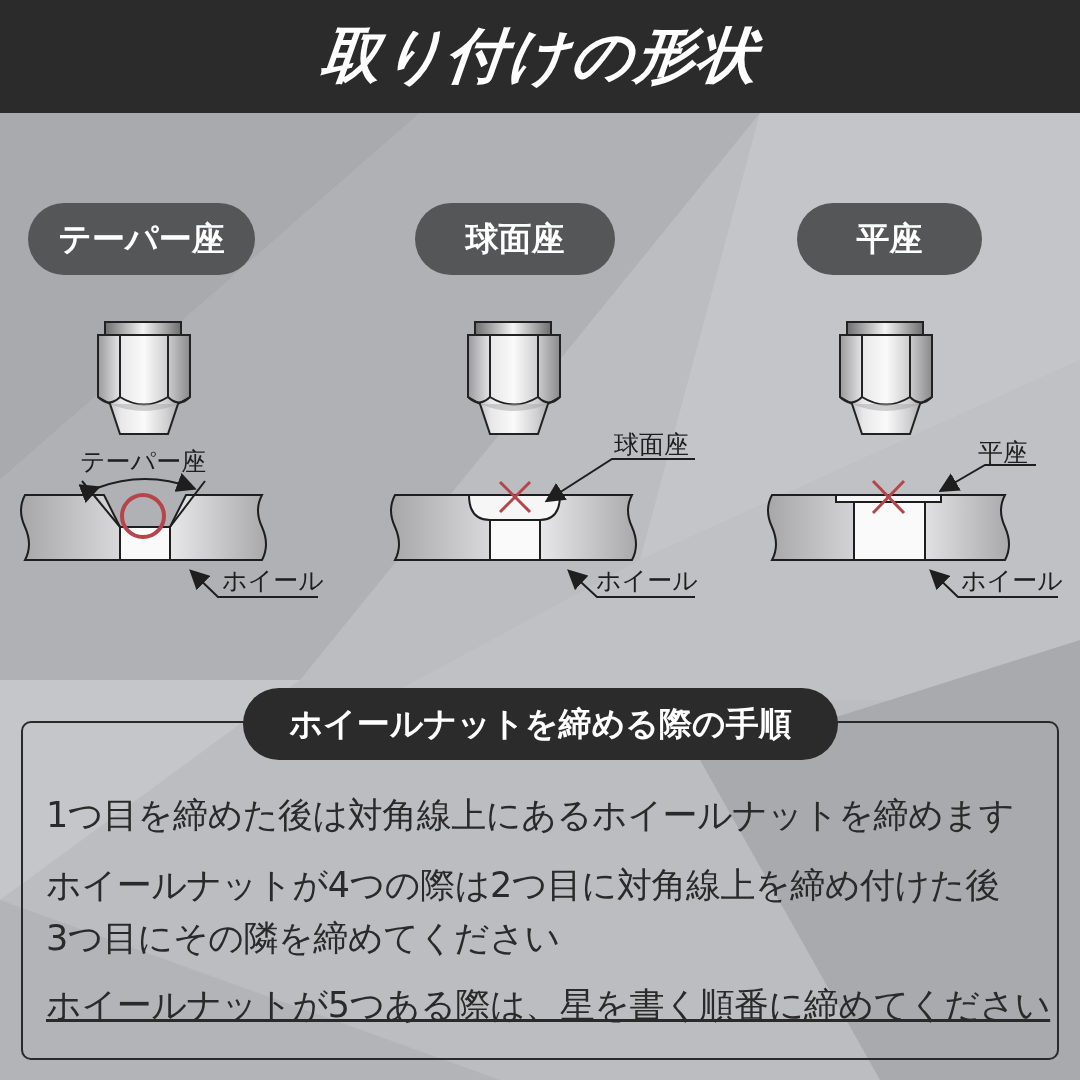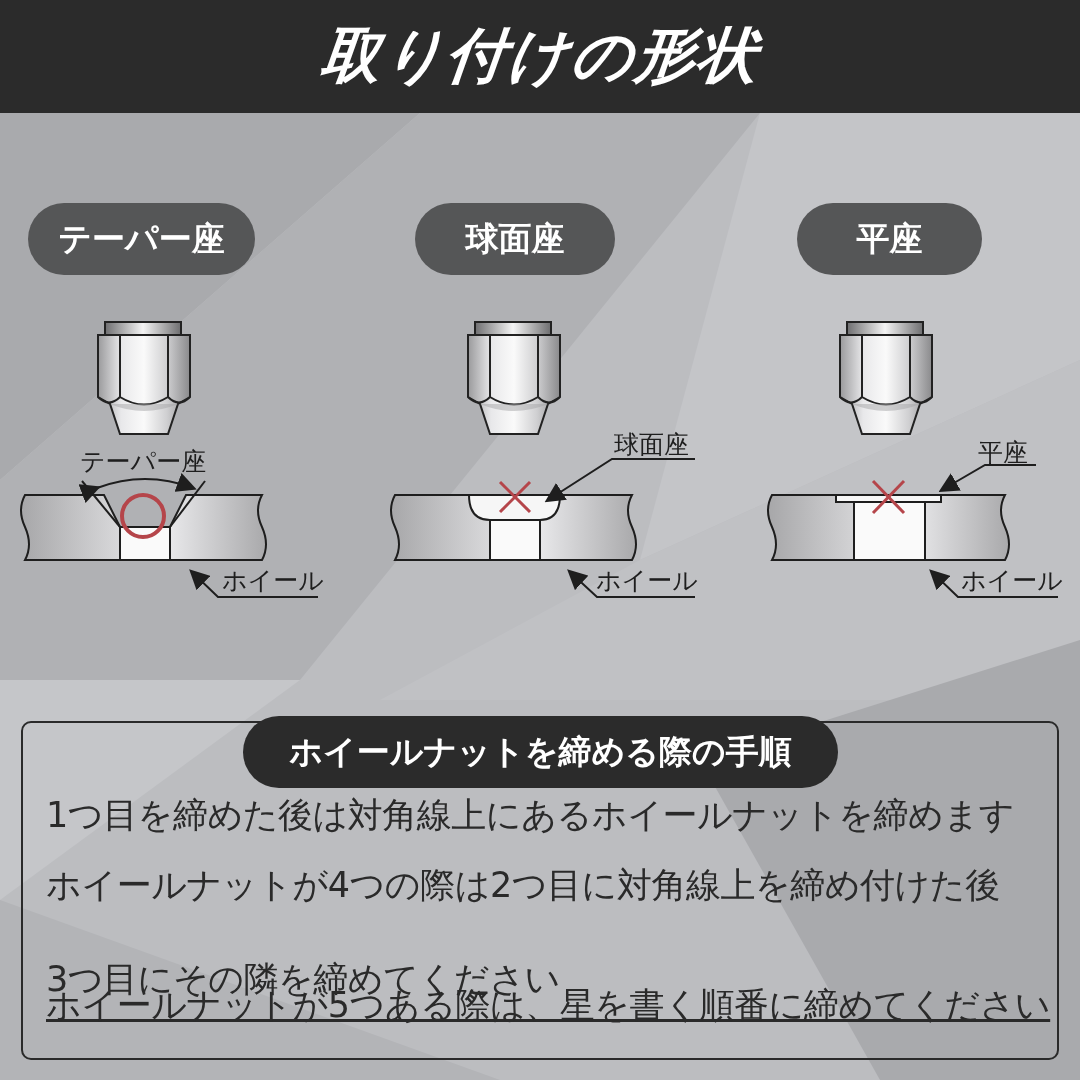--- a/index.html
+++ b/index.html
@@ -12,21 +12,21 @@
   .header-title{color:#fff;font-size:60px;font-weight:bold;font-style:italic;letter-spacing:2px;
           transform:skewX(-6deg);}
   .pill{position:absolute;height:72px;border-radius:36px;background:#555657;color:#fff;
         display:flex;align-items:center;justify-content:center;font-size:33px;font-weight:bold;}
   .diagram{position:absolute;left:0;top:0;width:1080px;height:680px;}
   .lbl{position:absolute;font-size:25px;color:#1e1e1e;white-space:nowrap;}
   .box{position:absolute;left:21px;top:721px;width:1034px;height:335px;border:2px solid #2a2a2a;
        border-radius:10px;}
   .box-title{position:absolute;left:243px;top:688px;width:595px;height:72px;border-radius:36px;
        background:#2b2b2b;color:#fff;display:flex;align-items:center;justify-content:center;
-       font-size:33px;font-weight:bold;margin-top:28px;}
+       font-size:33px;font-weight:bold;}
   .line{position:absolute;left:46px;font-size:35px;color:#2a2a2a;white-space:nowrap;letter-spacing:-0.5px;}
 </style>
 </head>
 <body>
 
 <svg class="bg" viewBox="0 0 1080 1080">
   <rect x="0" y="0" width="1080" height="1080" fill="#bcbdc0"></rect>
   <polygon points="0,113 420,113 0,480" fill="#a9aaad"></polygon>
   <polygon points="420,113 760,113 300,680 0,680 0,480" fill="#b0b1b4"></polygon>
   <polygon points="760,113 1080,113 1080,360 640,560" fill="#c4c5c8"></polygon>
@@ -123,14 +123,14 @@
 <span class="lbl" style="left:596px;top:564px;">ホイール</span>
 <span class="lbl" style="left:978px;top:436px;">平座</span>
 <span class="lbl" style="left:961px;top:564px;">ホイール</span>
 
 <div class="box"></div>
 <div class="box-title">
   <span>ホイールナットを締める際の手順</span>
 </div>
 <span class="line" style="top:792px;">1つ目を締めた後は対角線上にあるホイールナットを締めます</span>
 <span class="line" style="top:862px;">ホイールナットが4つの際は2つ目に対角線上を締め付けた後</span>
-<span class="line" style="top:956px;">3つ目にその隣を締めてください</span>
+<span class="line" style="top:915px;">3つ目にその隣を締めてください</span>
 <span class="line" style="top:982px;text-decoration:underline;">ホイールナットが5つある際は、星を書く順番に締めてください</span>
 
 </body></html>

